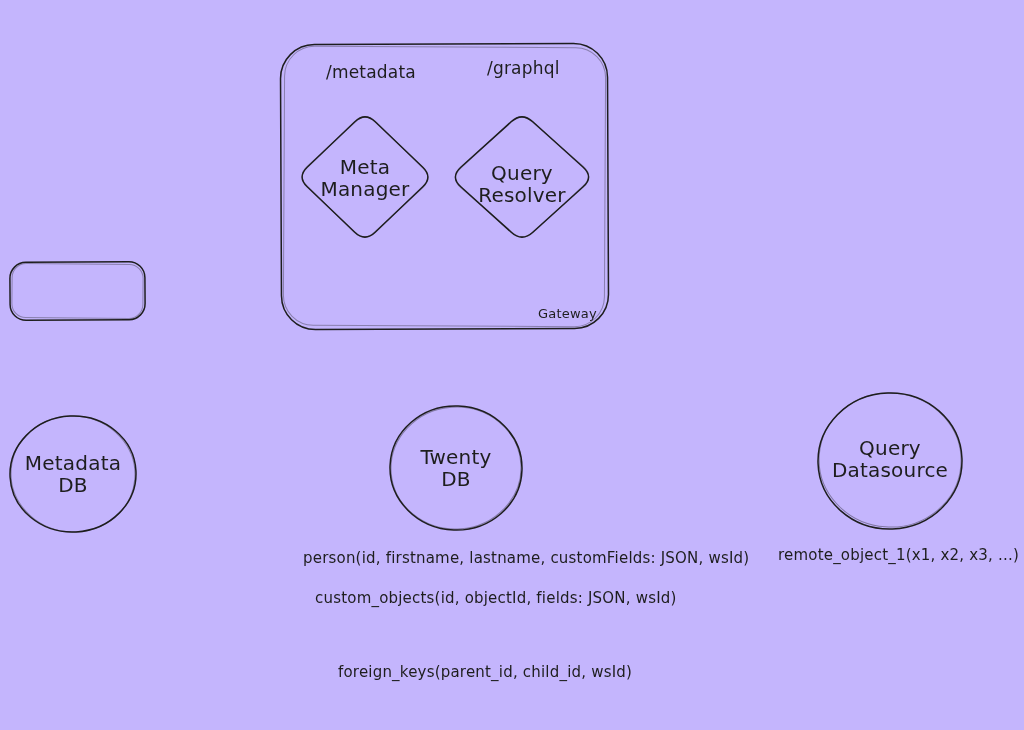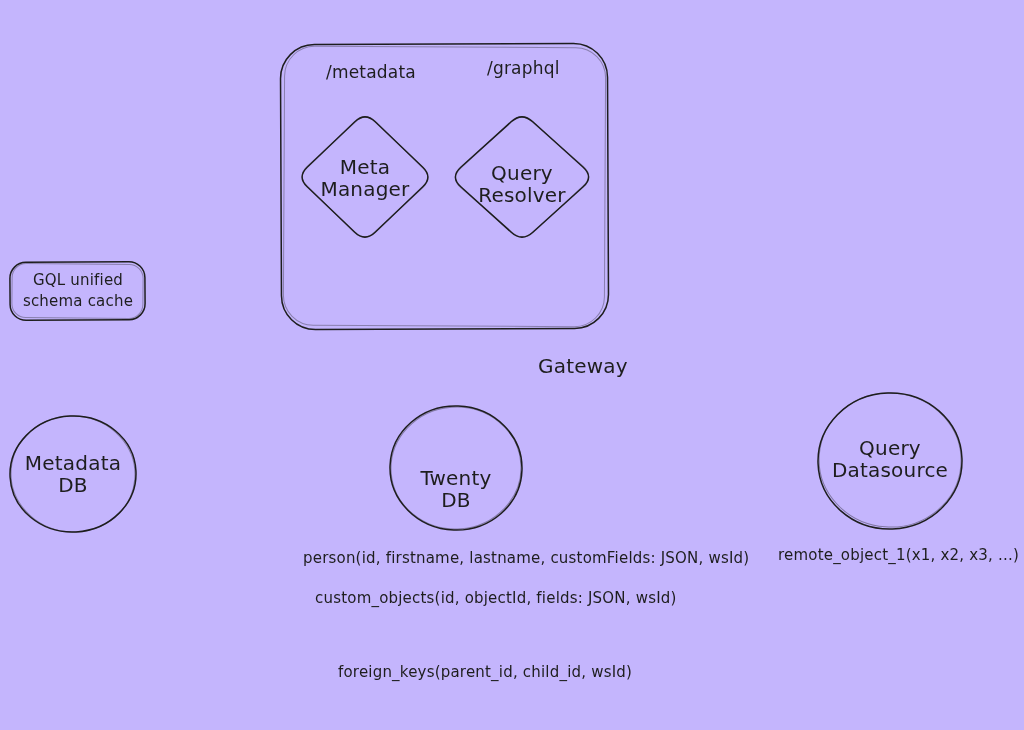--- a/index.html
+++ b/index.html
@@ -22,21 +22,21 @@
     letter-spacing: 0.2px;
     white-space: nowrap;
   }
   .center-lbl {
     transform: translate(-50%, -50%);
     text-align: center;
     font-size: 20px;
     line-height: 22px;
   }
   .route-lbl { font-size: 17px; }
-  .gateway-lbl { font-size: 20px; margin-top: 48px; }
+  .gateway-lbl { font-size: 13px; }
   .table-list { font-size: 16px; line-height: 21px; }
   .table-row { font-size: 15px; }
 </style>
 </head>
 <body>
 
 <div id="canvas">
 
   <svg id="shapes" width="1024" height="730" viewBox="0 0 1024 730" fill="none" stroke="#1e1e1e" stroke-width="1.5" stroke-linecap="round" stroke-linejoin="round">
 
@@ -70,31 +70,27 @@
     <div>Manager</div>
   </div>
 
   <div class="lbl center-lbl" style="left:522px; top:184px;">
     <div>Query</div>
     <div>Resolver</div>
   </div>
 
   <div class="lbl gateway-lbl" style="left:538px; top:306px;">Gateway</div>
 
-  <div class="lbl center-lbl" style="left:78px; top:291px; font-size:15px; line-height:21px;">
-    <div>GQL unified</div>
-    <div>schema cache</div>
-  </div>
 
   <div class="lbl center-lbl" style="left:73px; top:474px;">
     <div>Metadata</div>
     <div>DB</div>
   </div>
 
-  <div class="lbl center-lbl" style="left:456px; top:468px;margin-top:21px;">
+  <div class="lbl center-lbl" style="left:456px; top:468px;">
     <div>Twenty</div>
     <div>DB</div>
   </div>
 
   <div class="lbl center-lbl" style="left:890px; top:459px;">
     <div>Query</div>
     <div>Datasource</div>
   </div>
 
 

